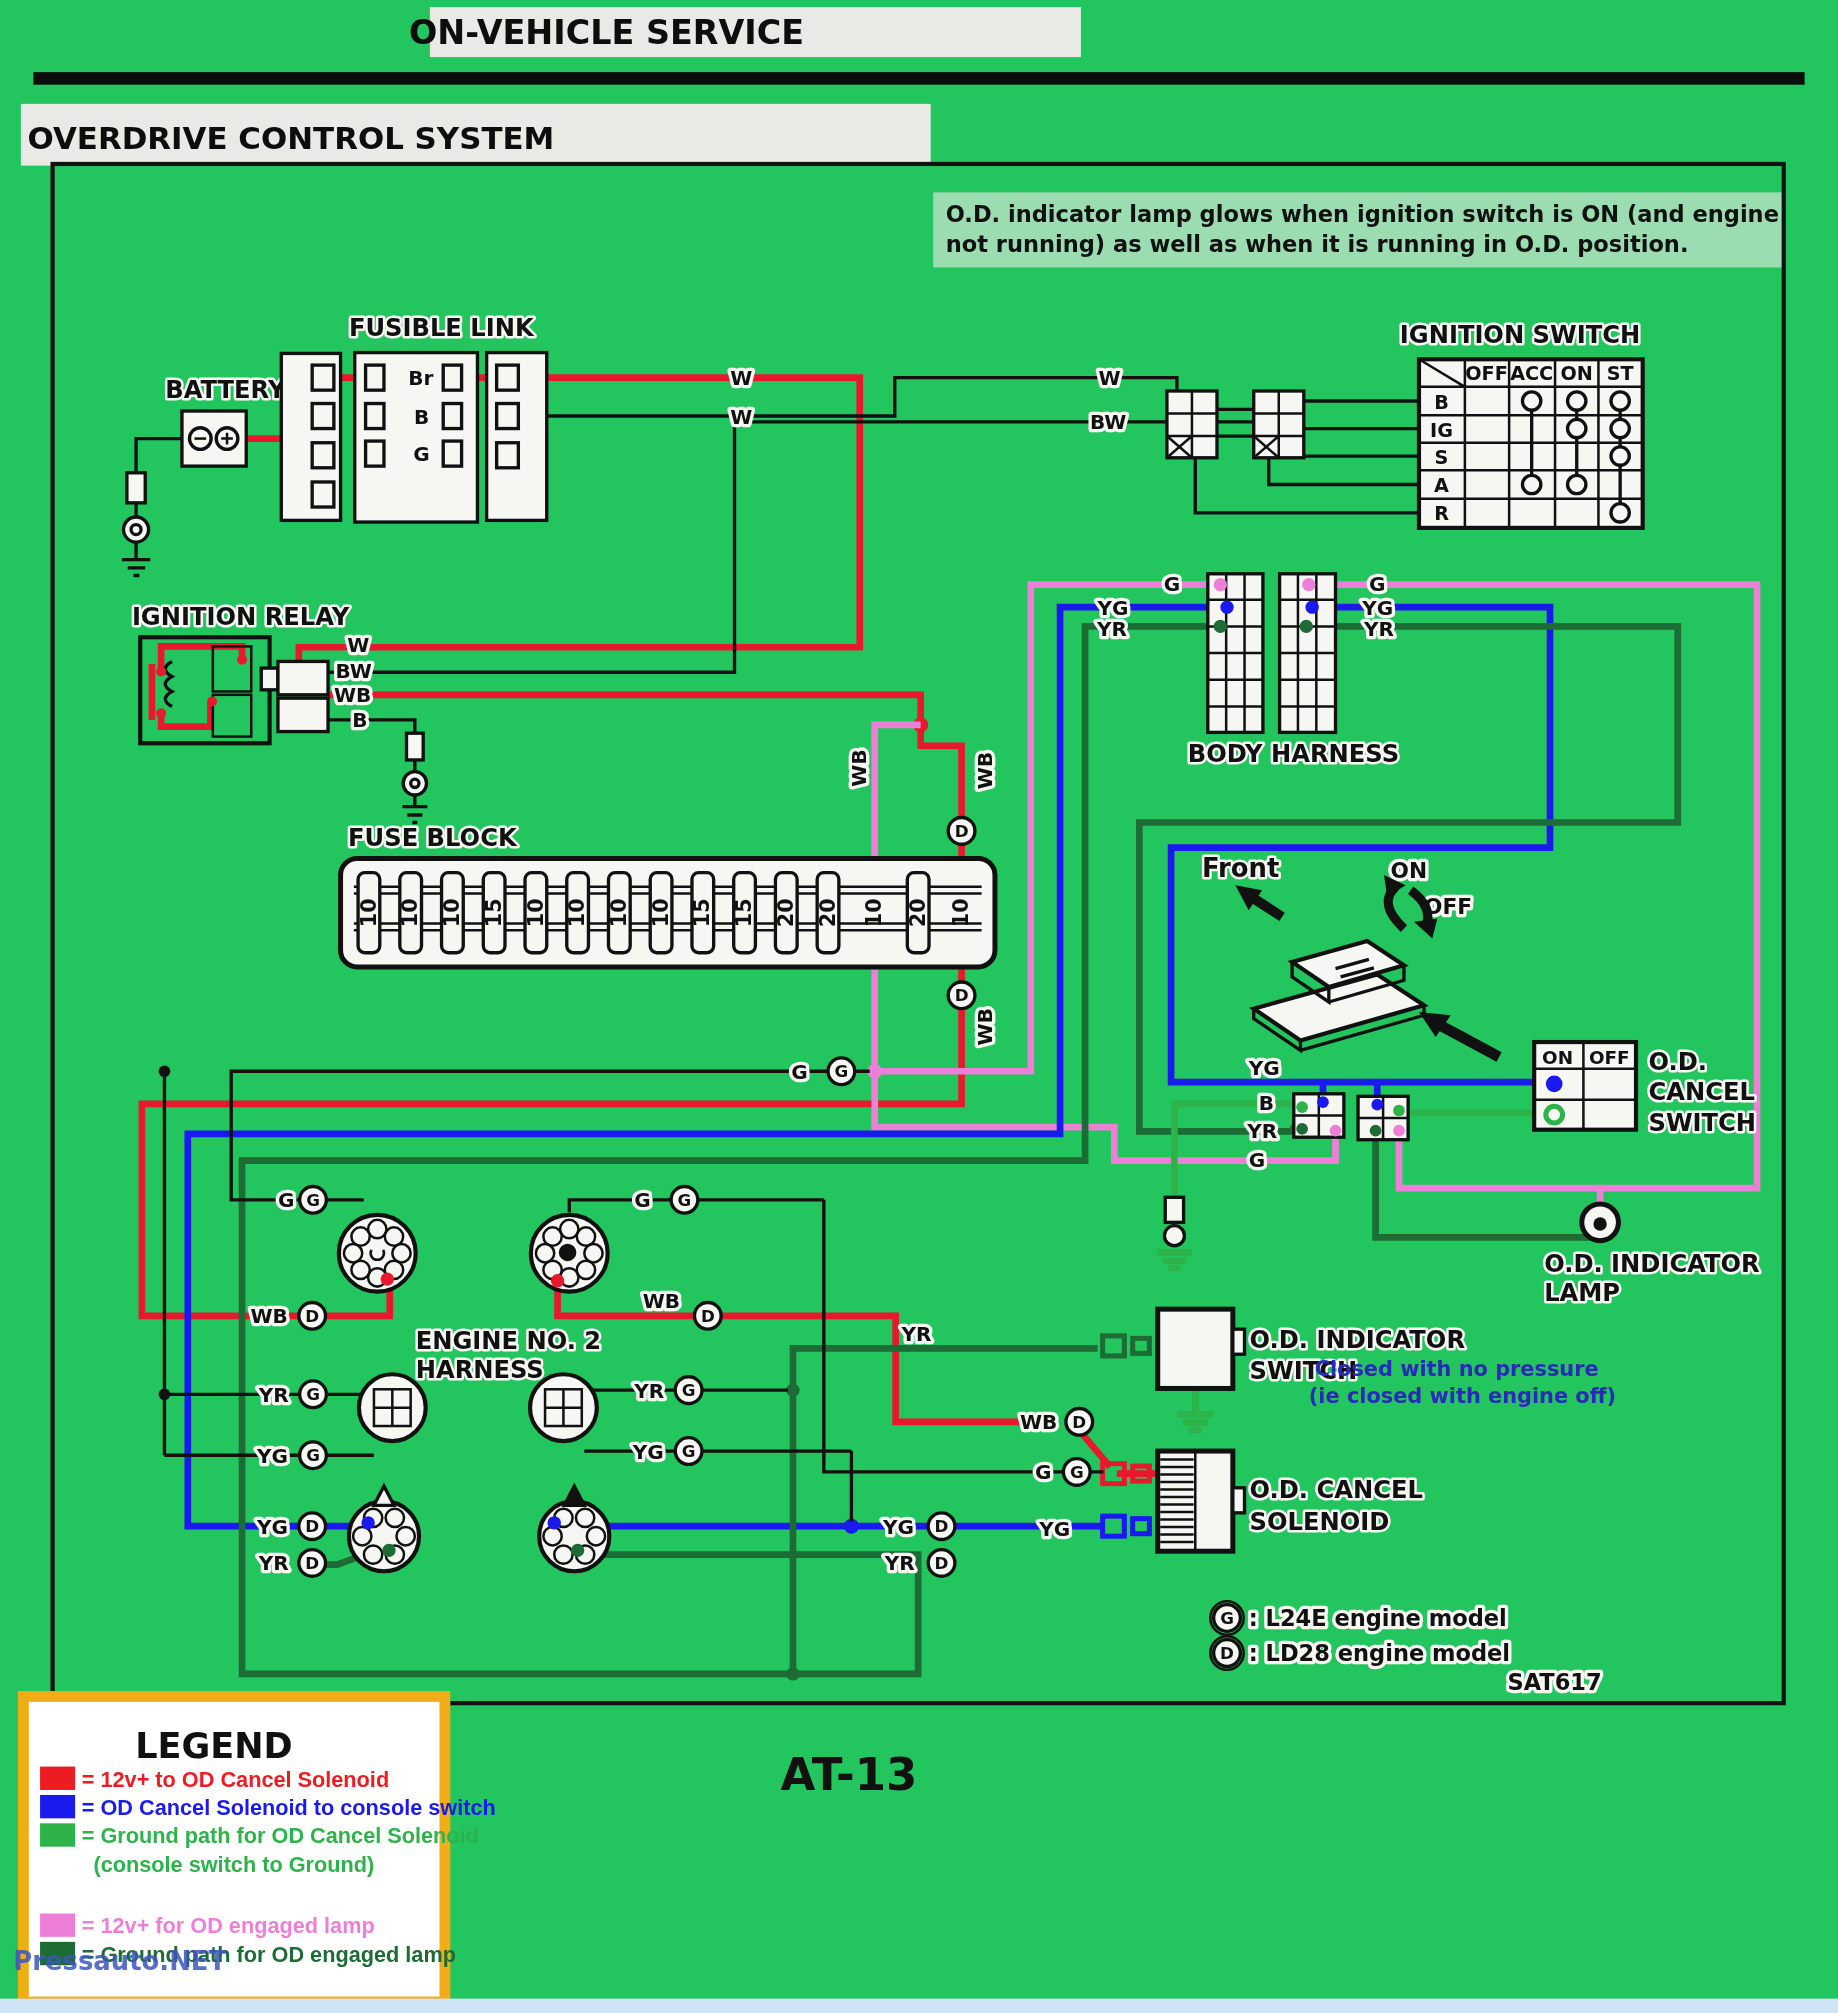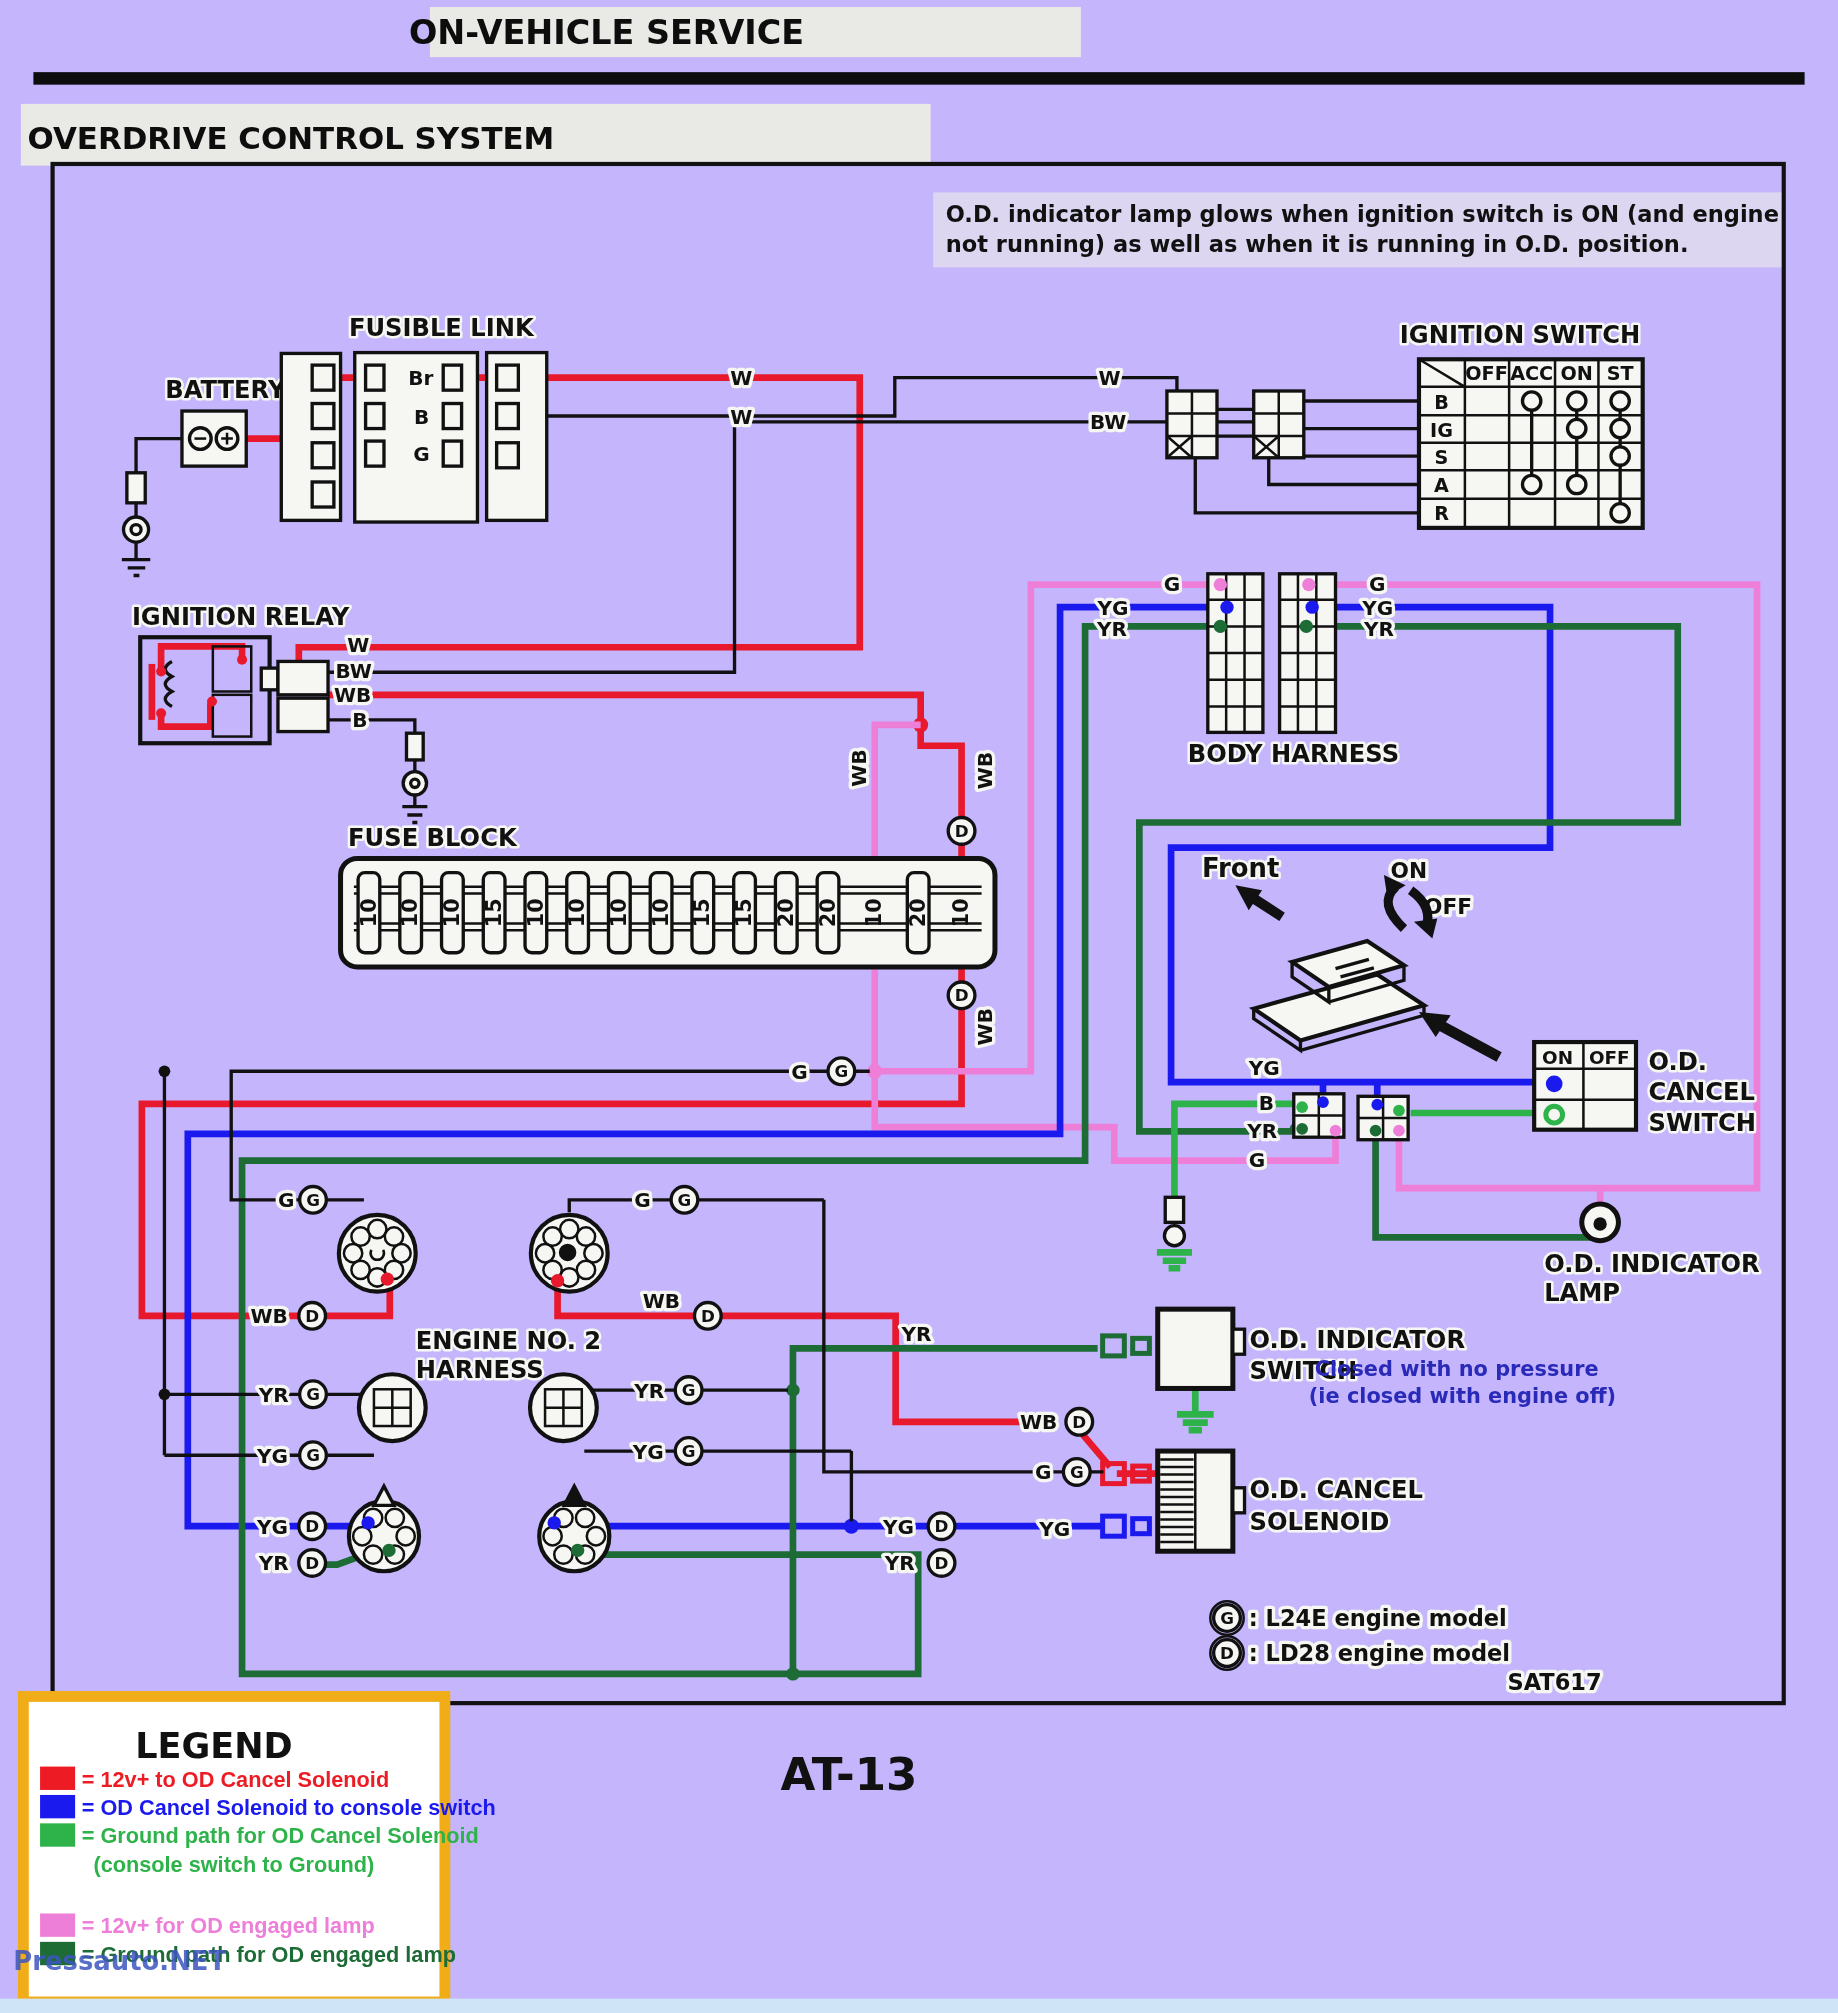--- a/index.html
+++ b/index.html
@@ -1,16 +1,16 @@
 <!DOCTYPE html>
 <html style="font-size:13.4px"><head>
 <meta charset="utf-8">
 <style>
   html,body{margin:0;padding:0;background:#f4f4f2;}
-  .page{position:relative;width:1838px;height:2014px;background:#c4b5fd;overflow:hidden;}
+  .page{position:relative;width:1838px;height:2014px;background:#22c55e;overflow:hidden;}
   svg{display:block;}
   text{font-family:"DejaVu Sans","Liberation Sans",sans-serif;}
   .t1{font-weight:bold;font-size:40px;fill:#0d0d0d;}
   .t2{font-weight:bold;font-size:37px;fill:#0d0d0d;}
   .nt{font-weight:bold;font-size:27px;fill:#111;}
   .cl{font-weight:bold;font-size:29px;fill:#111;paint-order:stroke;stroke:#f6f6f3;stroke-width:6px;stroke-linejoin:round;}
   .wl{font-weight:bold;font-size:24px;fill:#111;paint-order:stroke;stroke:#f6f6f3;stroke-width:8px;stroke-linejoin:round;}
   .sy{font-weight:bold;font-size:20px;fill:#111;text-anchor:middle;}
   .th{font-weight:bold;font-size:23px;fill:#111;text-anchor:middle;}
   .num{font-weight:bold;font-size:25px;fill:#111;text-anchor:middle;}

